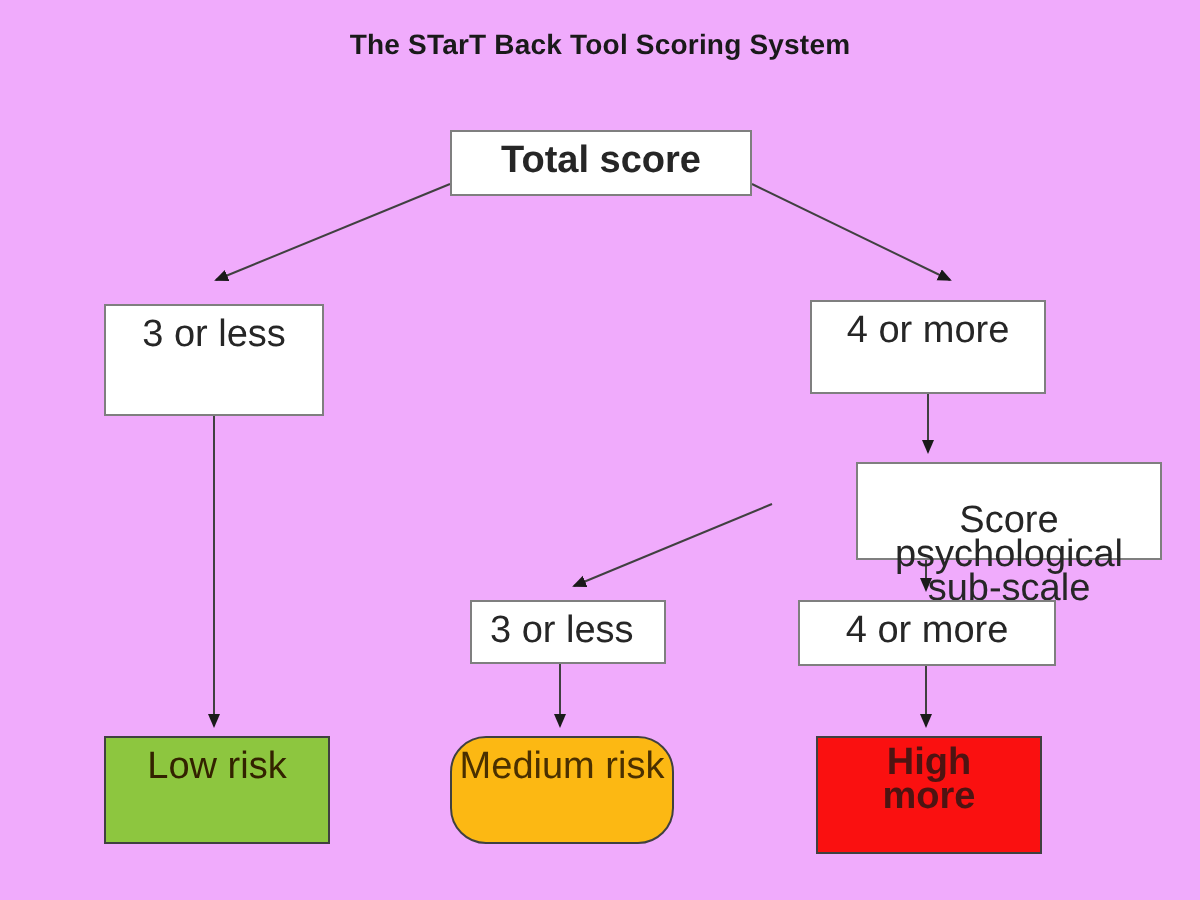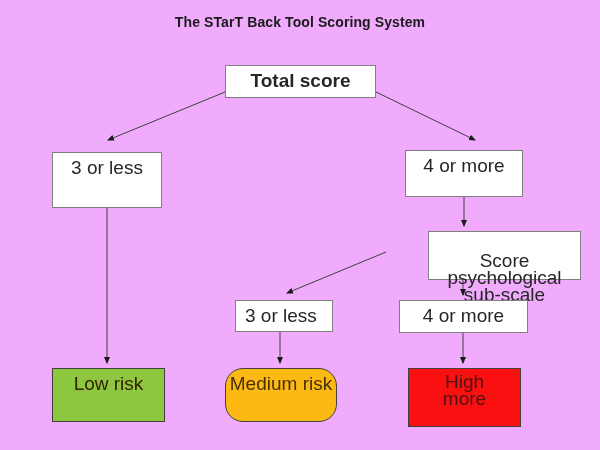--- a/index.html
+++ b/index.html
@@ -40,21 +40,21 @@
   }
   .node .pad { padding-top: 6px; display: block; }
   .bold { font-weight: bold; }
   .left-align { text-align: left; padding-left: 9px; }
   .risk {
     border: 1px solid #404040;
     color: #332200;
   }
   .risk-low    { background: #8dc63f; }
   .risk-medium { background: #fcb813; color: #4a3000; }
-  .risk-high   { background: #fa1010; color: #4d1412; }
+  .risk-high   { background: #fa1010; color: #4d1412; font-weight: bold; }
   
   .n-total      { left: 225px; top: 65px;  width: 151px; height: 33px; }
   .n-less1      { left: 52px;  top: 152px; width: 110px; height: 56px; }
   .n-more1      { left: 405px; top: 150px; width: 118px; height: 47px; }
   .n-subscale   { left: 387px; top: 231px; width: 153px; height: 49px; padding-top: 20px; margin-left: 41px; }
   .n-less2      { left: 235px; top: 300px; width: 98px;  height: 32px; }
   .n-more2      { left: 399px; top: 300px; width: 129px; height: 33px; }
   .n-low        { left: 52px;  top: 368px; width: 113px; height: 54px; }
   .n-medium     { left: 225px; top: 368px; width: 112px; height: 54px; border-radius: 18px; }
   .n-high       { left: 408px; top: 368px; width: 113px; height: 59px; padding-top: 4px; }

